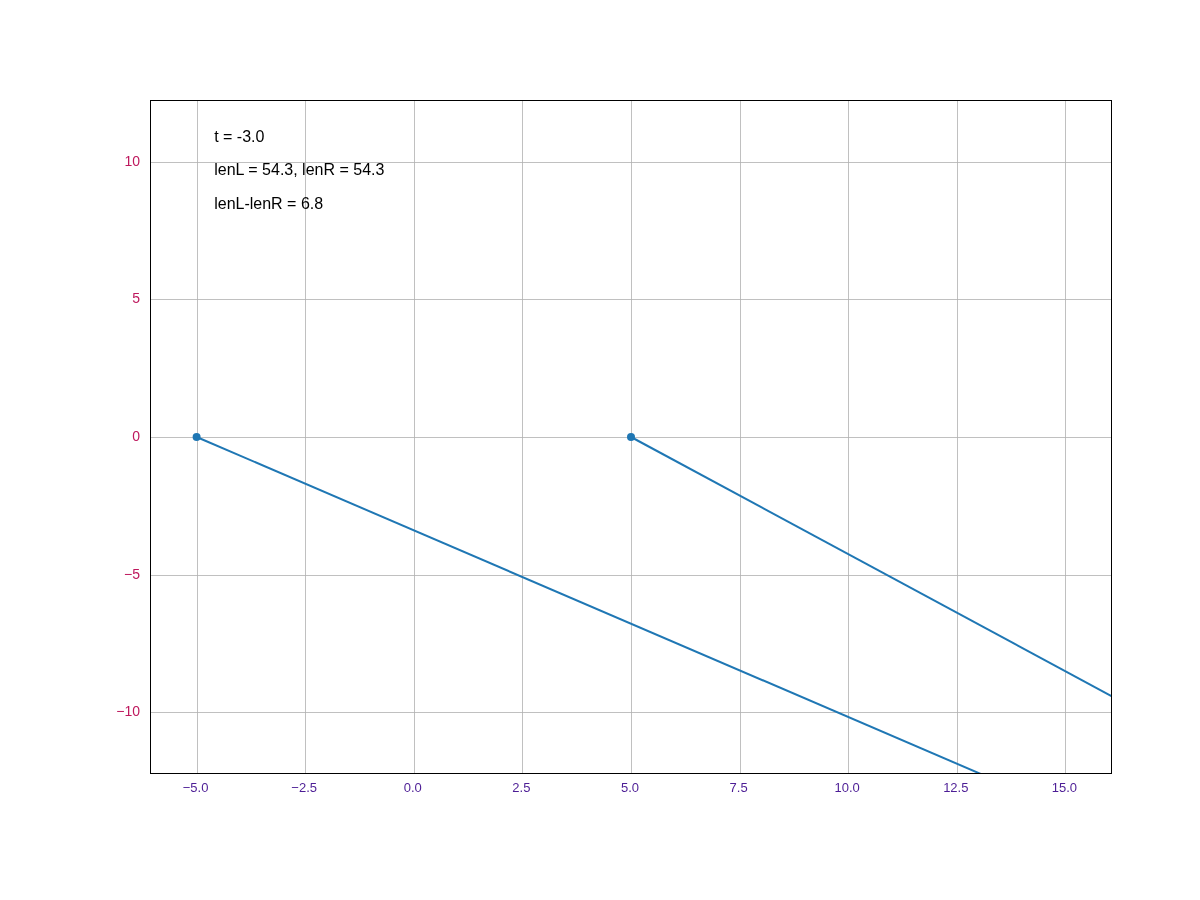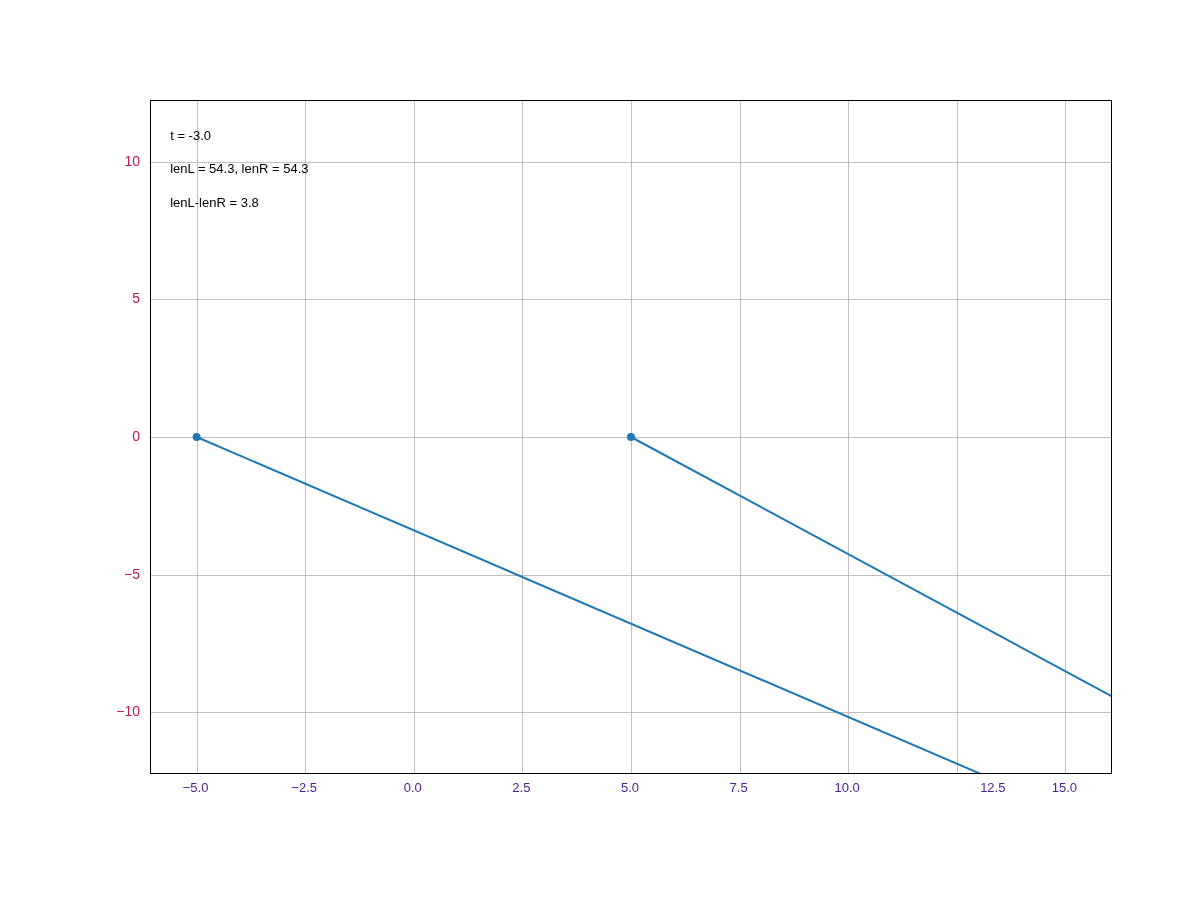--- a/index.html
+++ b/index.html
@@ -45,23 +45,24 @@
     }
     .tick-label-y {
       position: absolute;
       left: 140px;
       font-size: 14px;
       color: #be185d;
       transform: translate(-100%, -50%);
     }
     .annotation {
       position: absolute;
-      font-size: 13px;
+      font-size: 16px;
       color: black;
       white-space: nowrap;
+      margin-left: 44px;
     }
     svg.plot-layer {
       position: absolute;
       left: 0;
       top: 0;
       width: 100%;
       height: 100%;
       overflow: visible;
     }
     .line-series {
@@ -103,30 +104,30 @@
     <g clip-path="url(#clip)">
       <path id="series0" class="line-series" d="M 45.61085972850678 336 L 4737.013574660633 2352"></path>
       <path id="series1" class="line-series" d="M 480 336 L 3359.9999999999995 1889.3114754098362"></path>
       <circle id="marker0" class="marker" r="4" cx="45.61085972850678" cy="336"></circle>
       <circle id="marker1" class="marker" r="4" cx="480" cy="336"></circle>
     </g>
   </svg>
 
   <div class="annotation" id="annot0" style="left: 19.2px; top: 26.6px;">t = -3.0</div>
   <div class="annotation" id="annot1" style="left: 19.2px; top: 60.2px;">lenL = 54.3, lenR = 54.3</div>
-  <div class="annotation" id="annot2" style="left: 19.2px; top: 93.8px;">lenL-lenR = 3.8</div>
+  <div class="annotation" id="annot2" style="left: 19.2px; top: 93.8px;">lenL-lenR = 6.8</div>
 </div>
 
 <div class="tick-label-x" id="xtl0" style="left: 195.611px;">−5.0</div>
 <div class="tick-label-x" id="xtl1" style="left: 304.208px;">−2.5</div>
 <div class="tick-label-x" id="xtl2" style="left: 412.805px; text-align: center;">0.0</div>
 <div class="tick-label-x" id="xtl3" style="left: 521.403px;">2.5</div>
 <div class="tick-label-x" id="xtl4" style="left: 630px;">5.0</div>
 <div class="tick-label-x" id="xtl5" style="left: 738.597px;">7.5</div>
 <div class="tick-label-x" id="xtl6" style="left: 847.195px;">10.0</div>
-<div class="tick-label-x" id="xtl7" style="left: 955.792px; margin-left: 37px;">12.5</div>
+<div class="tick-label-x" id="xtl7" style="left: 955.792px;">12.5</div>
 <div class="tick-label-x" id="xtl8" style="left: 1064.39px;">15.0</div>
 
 <div class="tick-label-y" id="ytl0" style="top: 711.41px; text-align: right;">−10</div>
 <div class="tick-label-y" id="ytl1" style="top: 573.705px;">−5</div>
 <div class="tick-label-y" id="ytl2" style="top: 436px;">0</div>
 <div class="tick-label-y" id="ytl3" style="top: 298.295px;">5</div>
 <div class="tick-label-y" id="ytl4" style="top: 160.59px;">10</div>
 
 </body></html>

